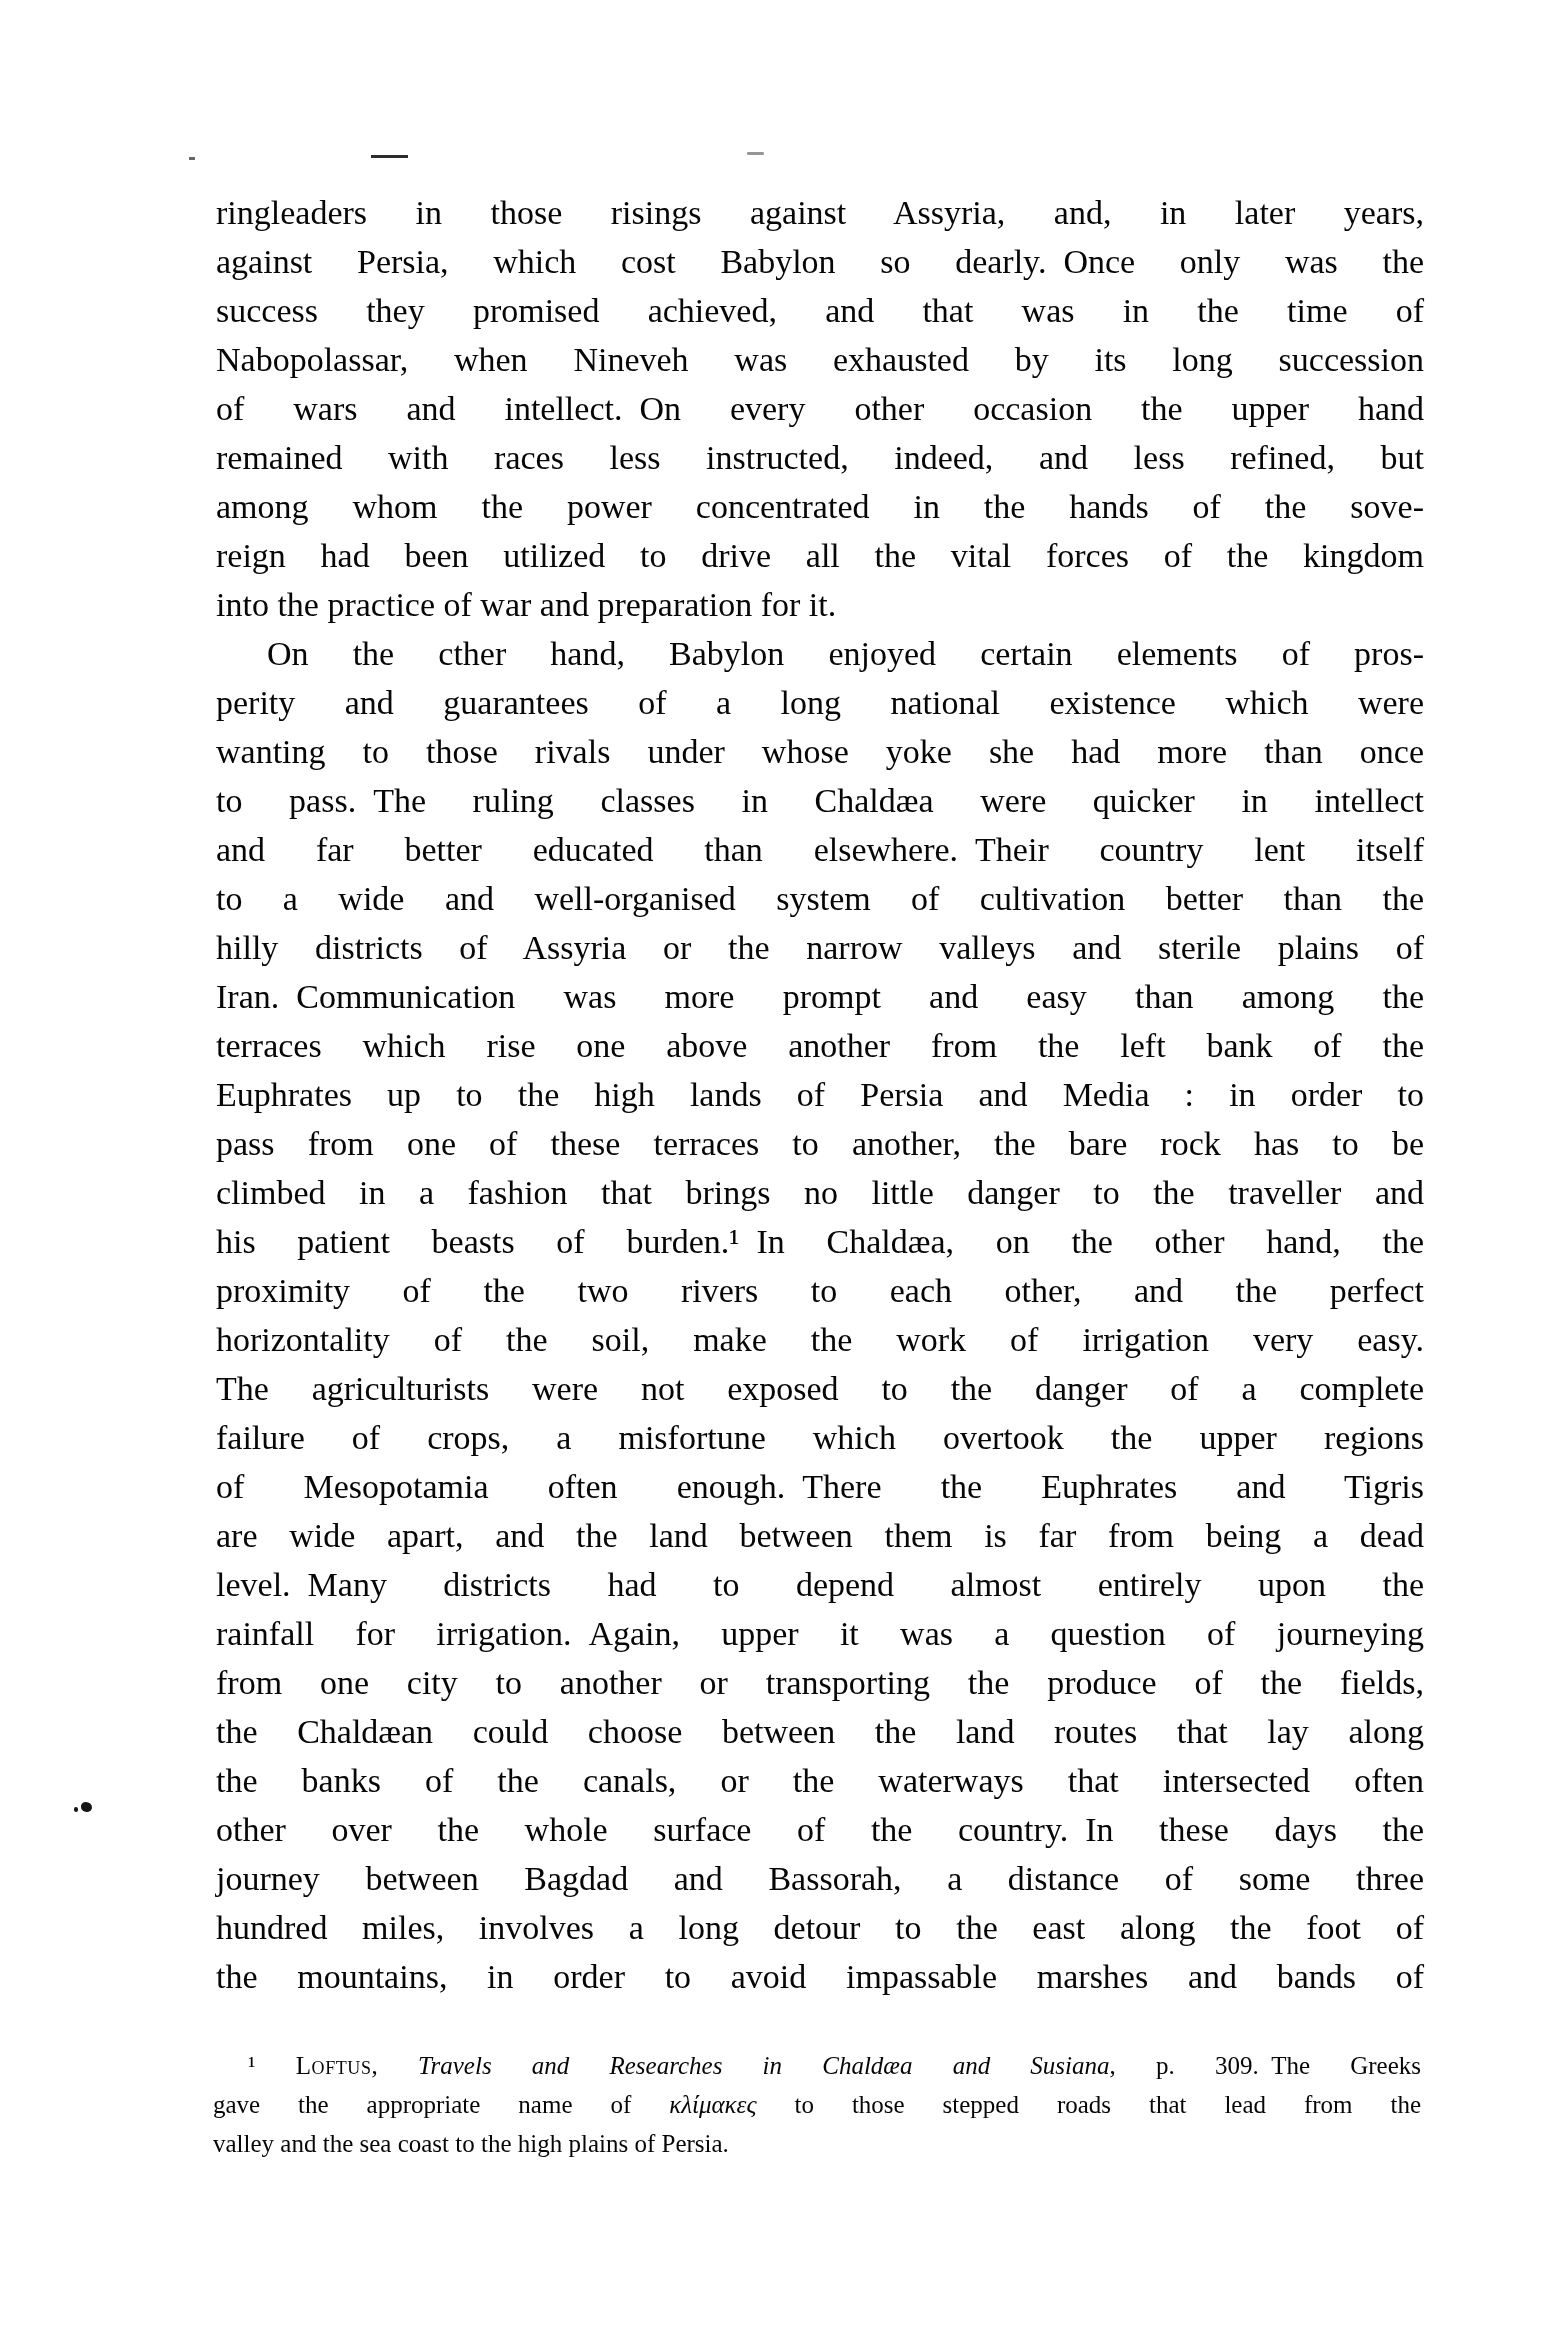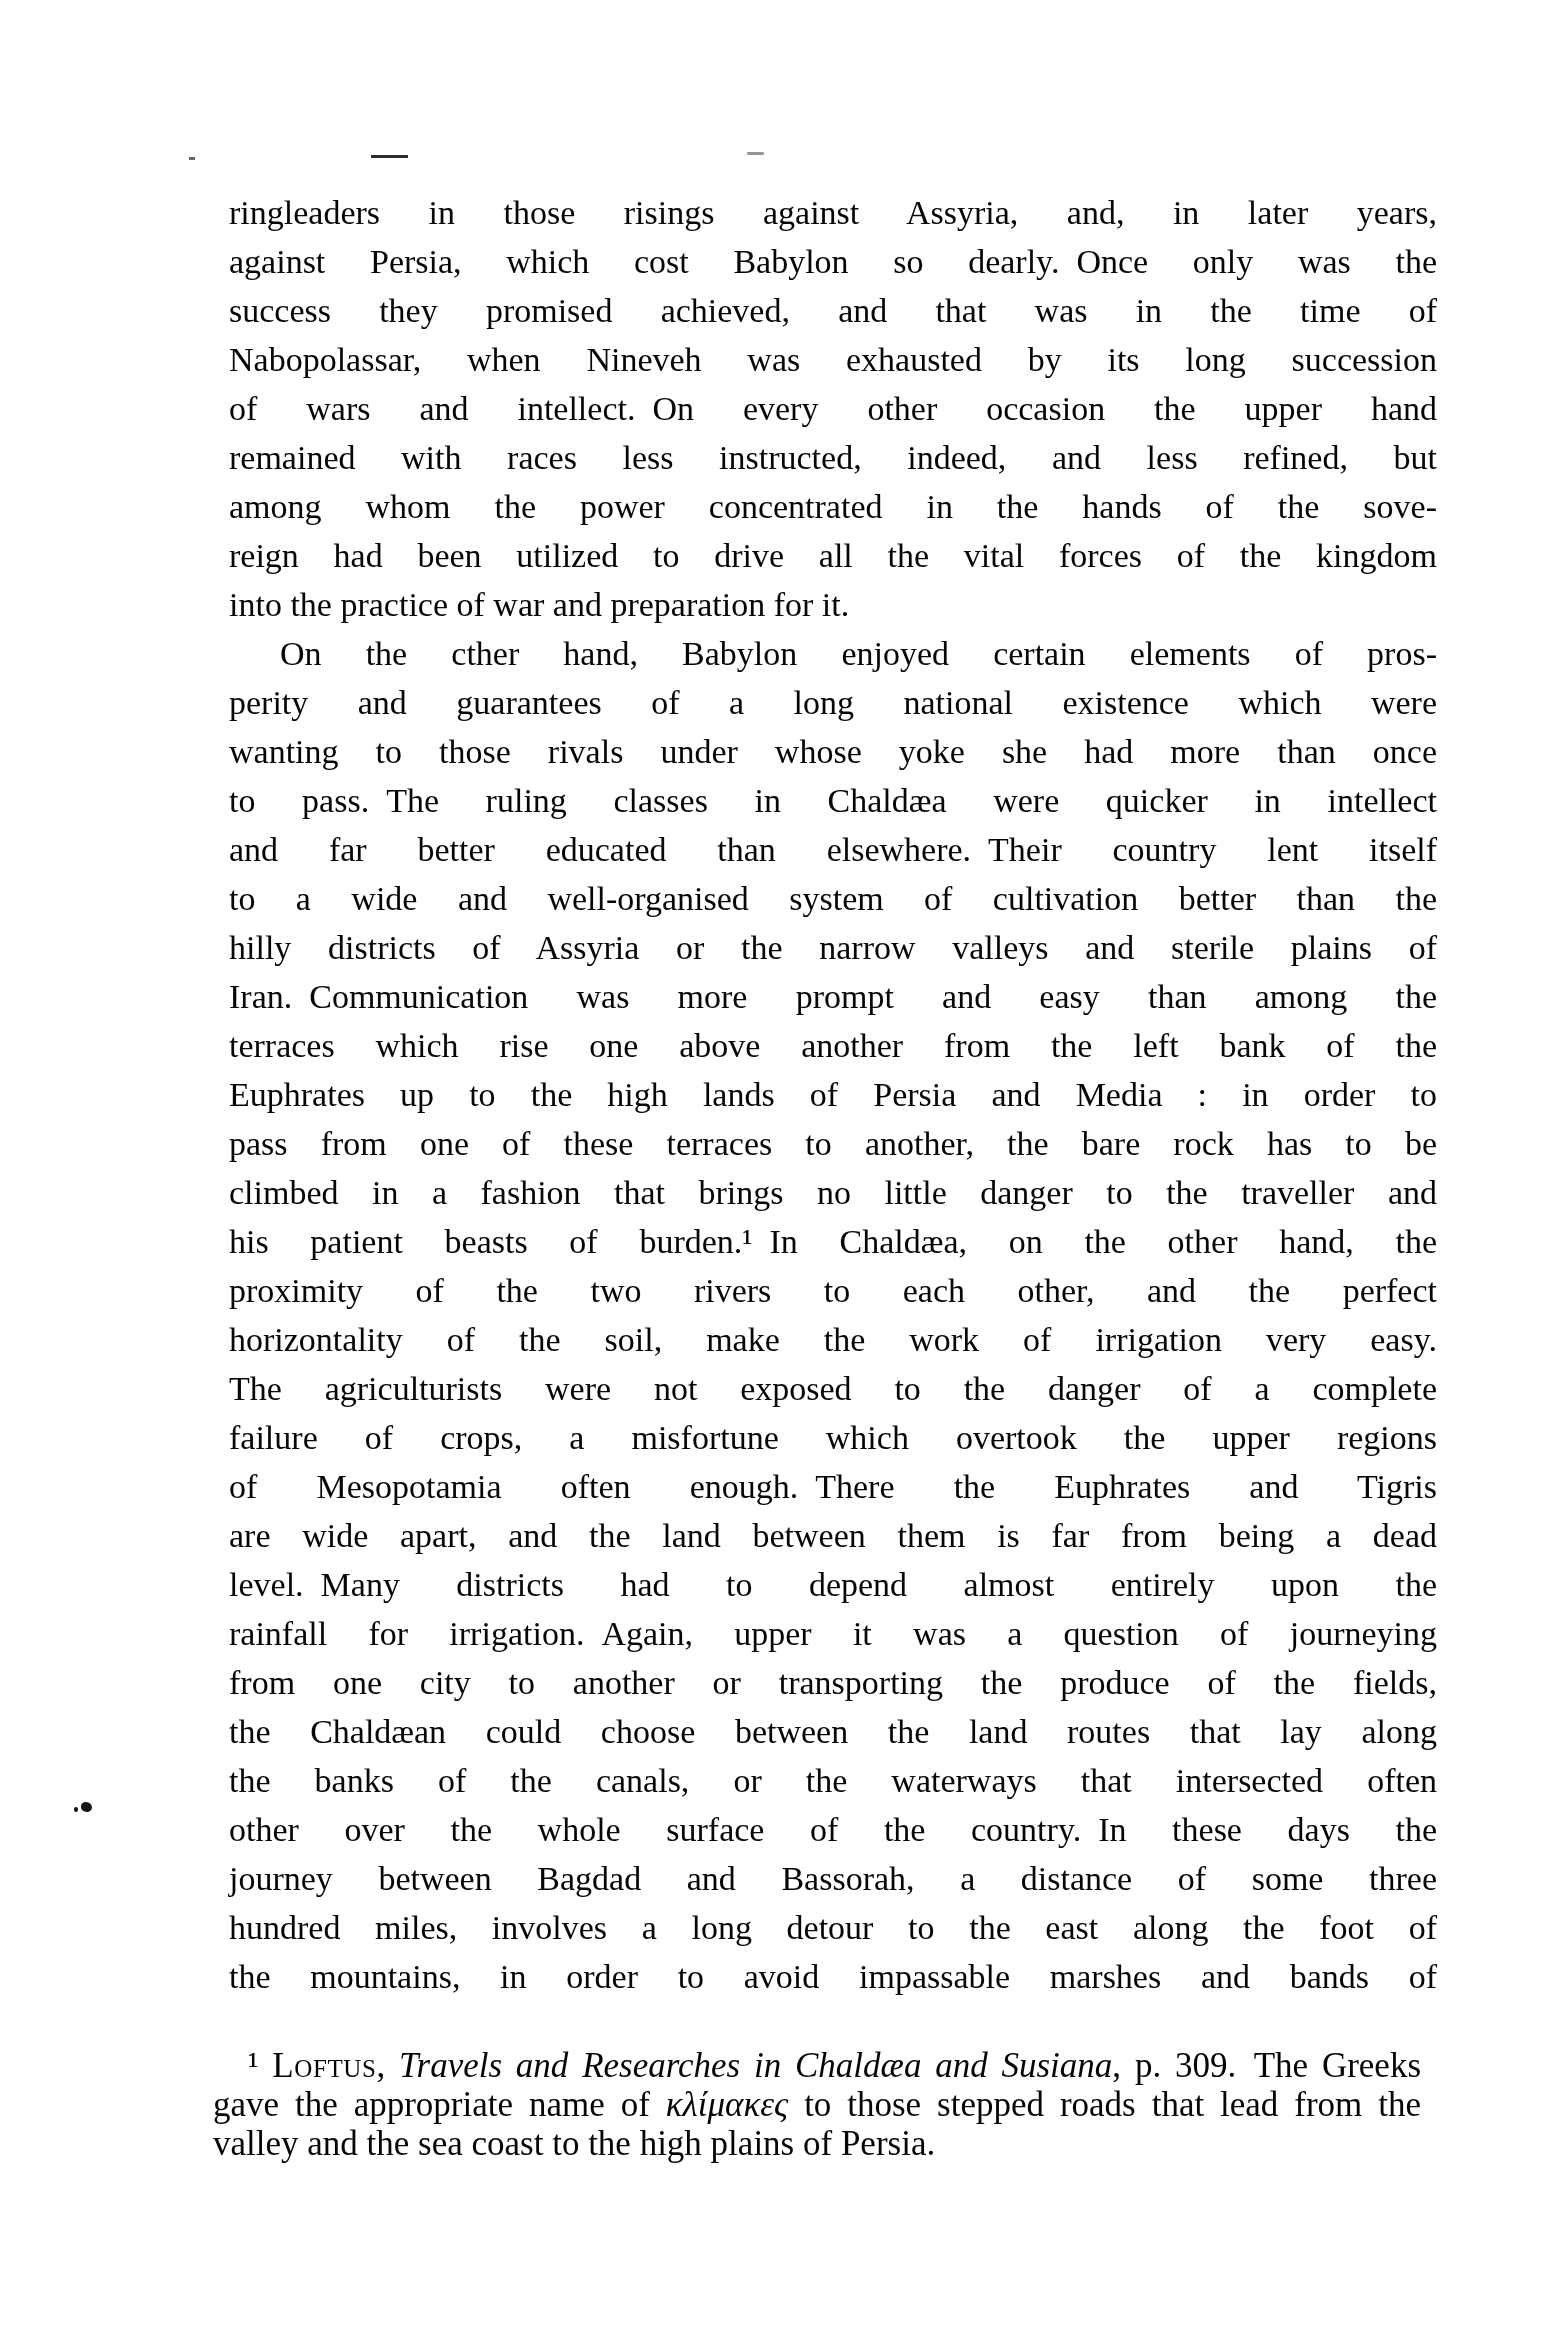--- a/index.html
+++ b/index.html
@@ -18,30 +18,30 @@
     font-size:37px;letter-spacing:3.8px;
   }
   .head-title{
     position:absolute;left:50%;top:0;transform:translateX(-50%);
     font-variant:small-caps;
     font-size:37px;letter-spacing:4.4px;word-spacing:7.6px;
     white-space:nowrap;
   }
   
   .body-text{
-    position:absolute;left:229px;top:188px;width:1208px;
+    position:absolute;left:216px;top:188px;width:1208px;
     font-size:34px;line-height:49px;
   }
   .line{text-align:justify;text-align-last:justify;}
   .line.para-end{text-align-last:left;}
   .body-text .line.indent{text-indent:51px;}
   
   .footnote{
     position:absolute;left:213px;top:2046px;width:1208px;
-    font-size:35px;line-height:39px;
+    font-size:25px;line-height:39px;
   }
   .footnote .line.indent{text-indent:35px;}
   .smallcaps{font-variant:small-caps;letter-spacing:0.6px;}
   .italic{font-style:italic;}
   
   .artifact{position:absolute;background:#151515;}
   .dash-a{left:189px;top:157px;width:6.3px;height:2.5px;opacity:.65;}
   .dash-b{left:371px;top:155px;width:37px;height:3.2px;opacity:.9;}
   .dash-c{left:747px;top:152px;width:16.5px;height:2.5px;opacity:.45;border-radius:1.3px;}
   .speck-a{left:74px;top:1807px;width:3.8px;height:5px;border-radius:50% 60%;}

